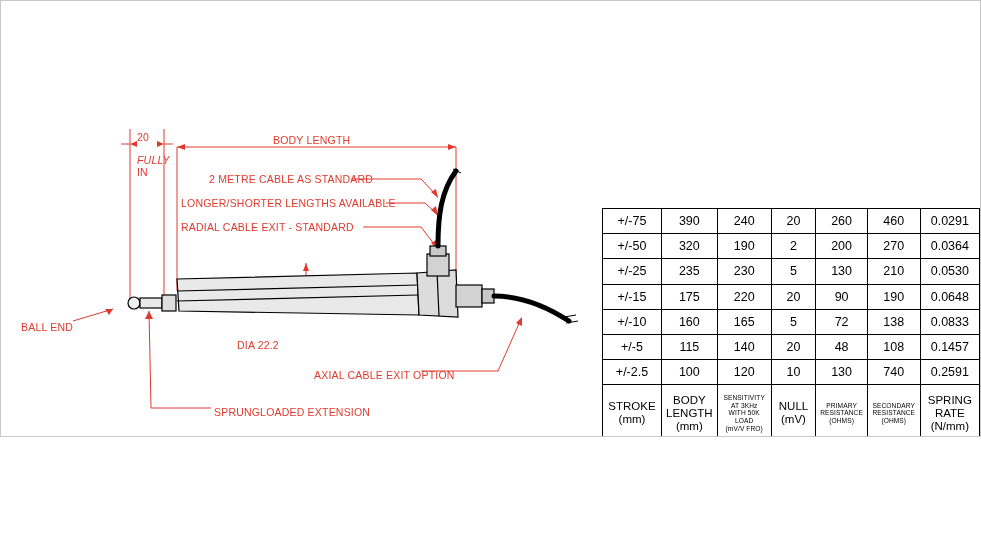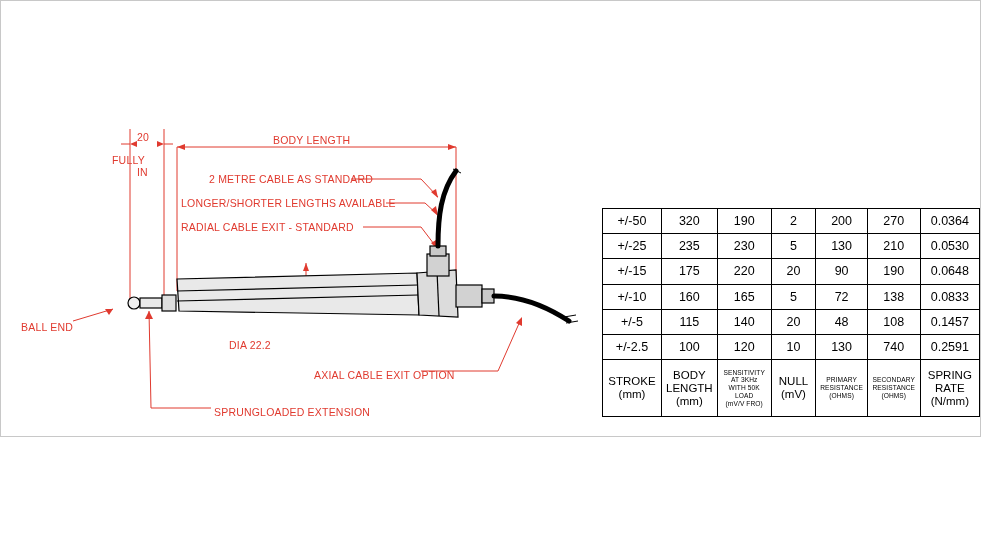--- a/index.html
+++ b/index.html
@@ -176,44 +176,53 @@
         <path d="M493,295 C520,295 545,305 568,320"></path>
       </g>
       <g fill="none" stroke="#000000" stroke-width="1">
         <line x1="563" y1="316" x2="575" y2="314"></line>
         <line x1="565" y1="322" x2="577" y2="320"></line>
         <line x1="452" y1="168" x2="460" y2="172"></line>
       </g>
     </svg>
 
     <div class="lbl" style="left:136px;top:130px;">20</div>
-    <div class="lbl" style="left:111px;top:153px;">FULLY</div>
+    <div class="lbl" style="left:136px;top:153px;font-style:italic;">FULLY</div>
     <div class="lbl" style="left:136px;top:165px;text-align:center;">IN</div>
     <div class="lbl" style="left:272px;top:133px;">BODY LENGTH</div>
     <div class="lbl" style="left:208px;top:172px;">2 METRE CABLE AS STANDARD</div>
     <div class="lbl" style="left:180px;top:196px;">LONGER/SHORTER LENGTHS AVAILABLE</div>
     <div class="lbl" style="left:180px;top:220px;">RADIAL CABLE EXIT - STANDARD</div>
     <div class="lbl" style="left:20px;top:320px;">BALL END</div>
-    <div class="lbl" style="left:228px;top:338px;">DIA 22.2</div>
+    <div class="lbl" style="left:236px;top:338px;">DIA 22.2</div>
     <div class="lbl" style="left:313px;top:368px;">AXIAL CABLE EXIT OPTION</div>
     <div class="lbl" style="left:213px;top:405px;">SPRUNGLOADED EXTENSION</div>
   </div>
 
   <table id="spec-table">
     <colgroup>
       <col class="c0">
         <col class="c1">
         <col class="c2">
         <col class="c3">
         <col class="c4">
         <col class="c5">
         <col class="c6">
     </colgroup>
     <tbody>
       <tr>
+        <td>+/-75</td>
+        <td>390</td>
+        <td>240</td>
+        <td>20</td>
+        <td>260</td>
+        <td>460</td>
+        <td>0.0291</td>
+      </tr>
+      <tr>
         <td>+/-50</td>
         <td>320</td>
         <td>190</td>
         <td>2</td>
         <td>200</td>
         <td>270</td>
         <td>0.0364</td>
       </tr>
       <tr>
         <td>+/-25</td>

